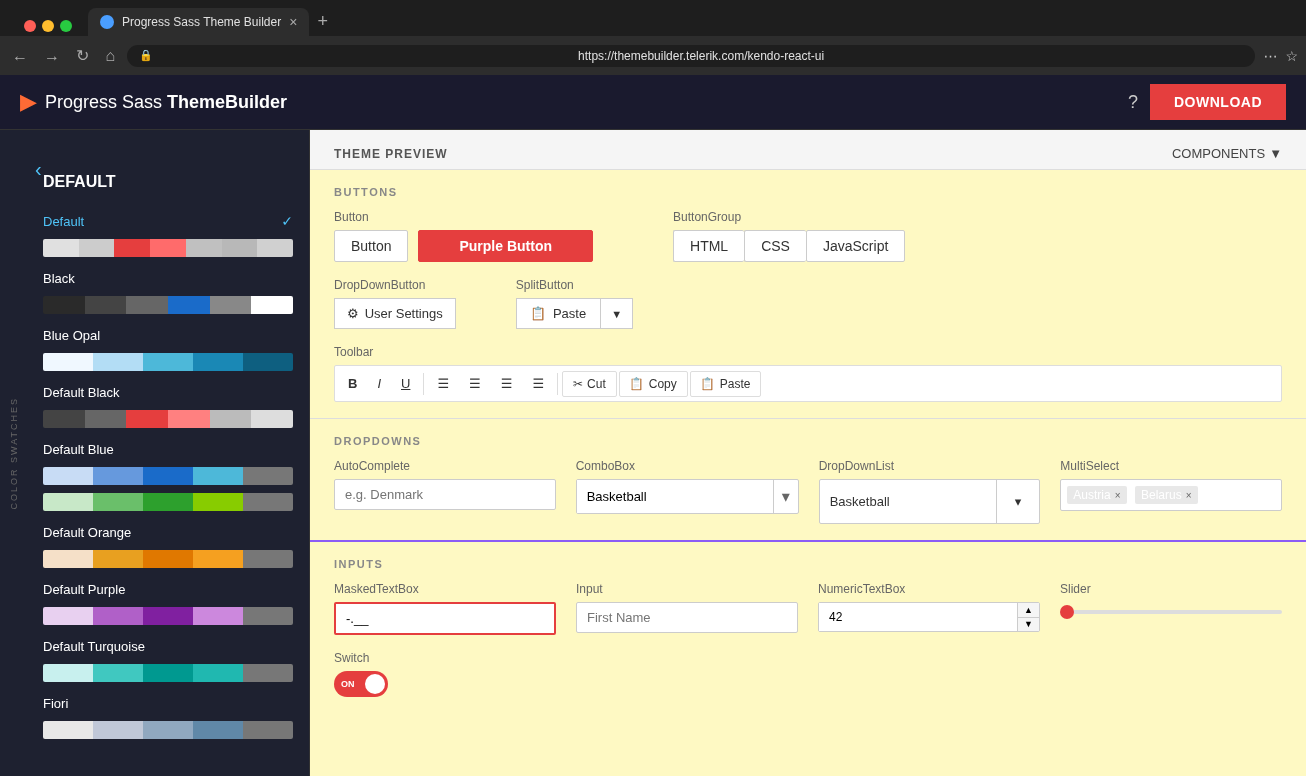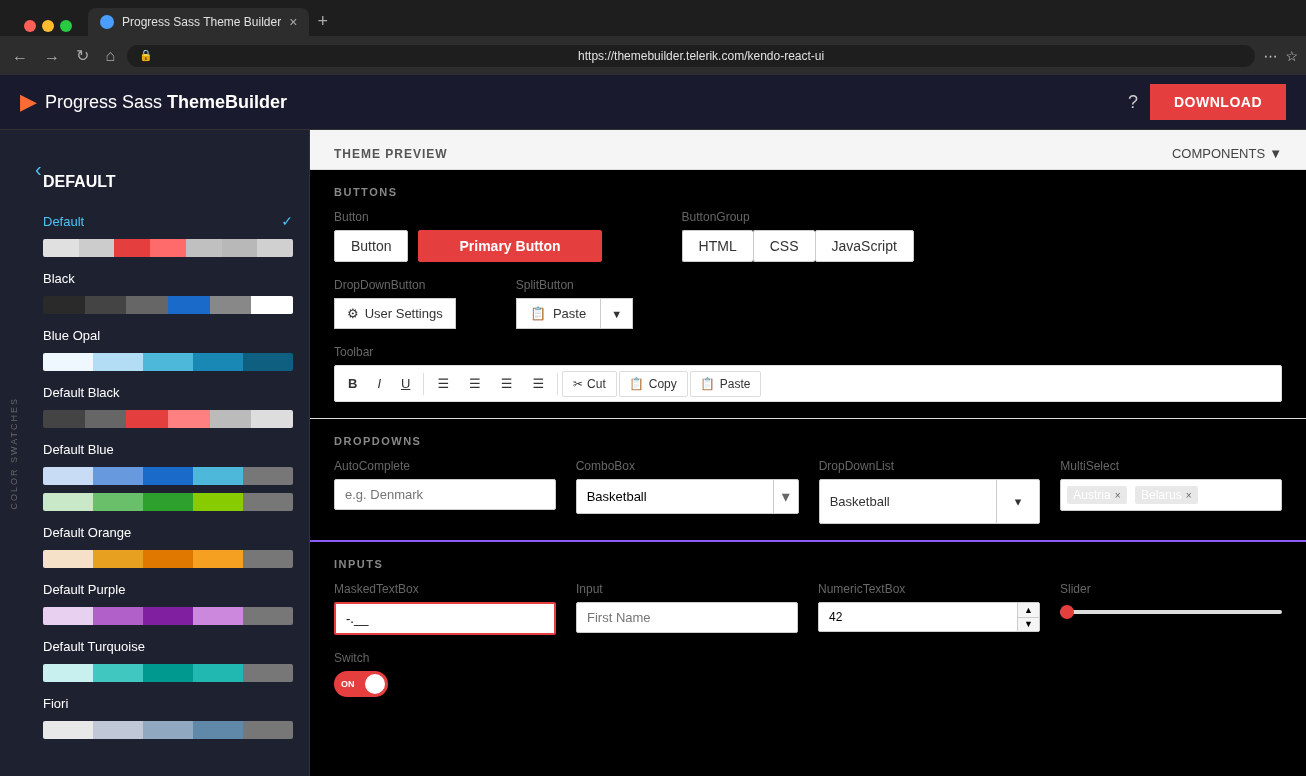--- a/index.html
+++ b/index.html
@@ -46,21 +46,21 @@
 
     .theme-item { padding: 6px 8px; border-radius: 4px; cursor: pointer; display: flex; align-items: center; justify-content: space-between; }
     .theme-item.active { color: #4fc3f7; }
     .theme-item-name { font-size: 13px; }
     .check-icon { color: #4fc3f7; font-size: 14px; }
 
     .color-swatch-row { height: 18px; margin: 4px 8px 8px 8px; border-radius: 2px; overflow: hidden; display: flex; }
     .swatch-block { flex: 1; }
 
     
-    .content { flex: 1; background: #000000; overflow-y: auto; }
+    .content { flex: 1; background: #fef9c3; overflow-y: auto; }
 
     
     .preview-header { background: #f5f5f5; padding: 16px 24px 8px 24px; display: flex; align-items: center; justify-content: space-between; border-bottom: 1px solid #ddd; }
     .preview-title { font-size: 12px; font-weight: 700; color: #555; letter-spacing: 1px; text-transform: uppercase; }
     .components-toggle { display: flex; align-items: center; gap: 4px; font-size: 13px; color: #444; cursor: pointer; background: none; border: none; }
 
     
     .section { padding: 16px 24px; }
     .section-title { font-size: 11px; font-weight: 700; color: #888; letter-spacing: 1.5px; text-transform: uppercase; margin-bottom: 12px; }
     .button-group-label { font-size: 12px; color: #666; margin-bottom: 6px; }
@@ -316,21 +316,21 @@
       </div>
 
       <div class="section">
         <div class="section-title">BUTTONS</div>
         <div style="display:flex; gap:40px; align-items:flex-start; flex-wrap:wrap;">
 
           <div class="button-col">
             <div class="button-group-label">Button</div>
             <div style="display:flex; gap:10px;">
               <button class="k-button">Button</button>
-              <button class="k-button k-button-primary">Primary Button</button>
+              <button class="k-button k-button-primary">Purple Button</button>
             </div>
           </div>
 
           <div class="button-col">
             <div class="button-group-label">ButtonGroup</div>
             <div class="k-button-group">
               <button class="k-button">HTML</button>
               <button class="k-button">CSS</button>
               <button class="k-button">JavaScript</button>
             </div>

